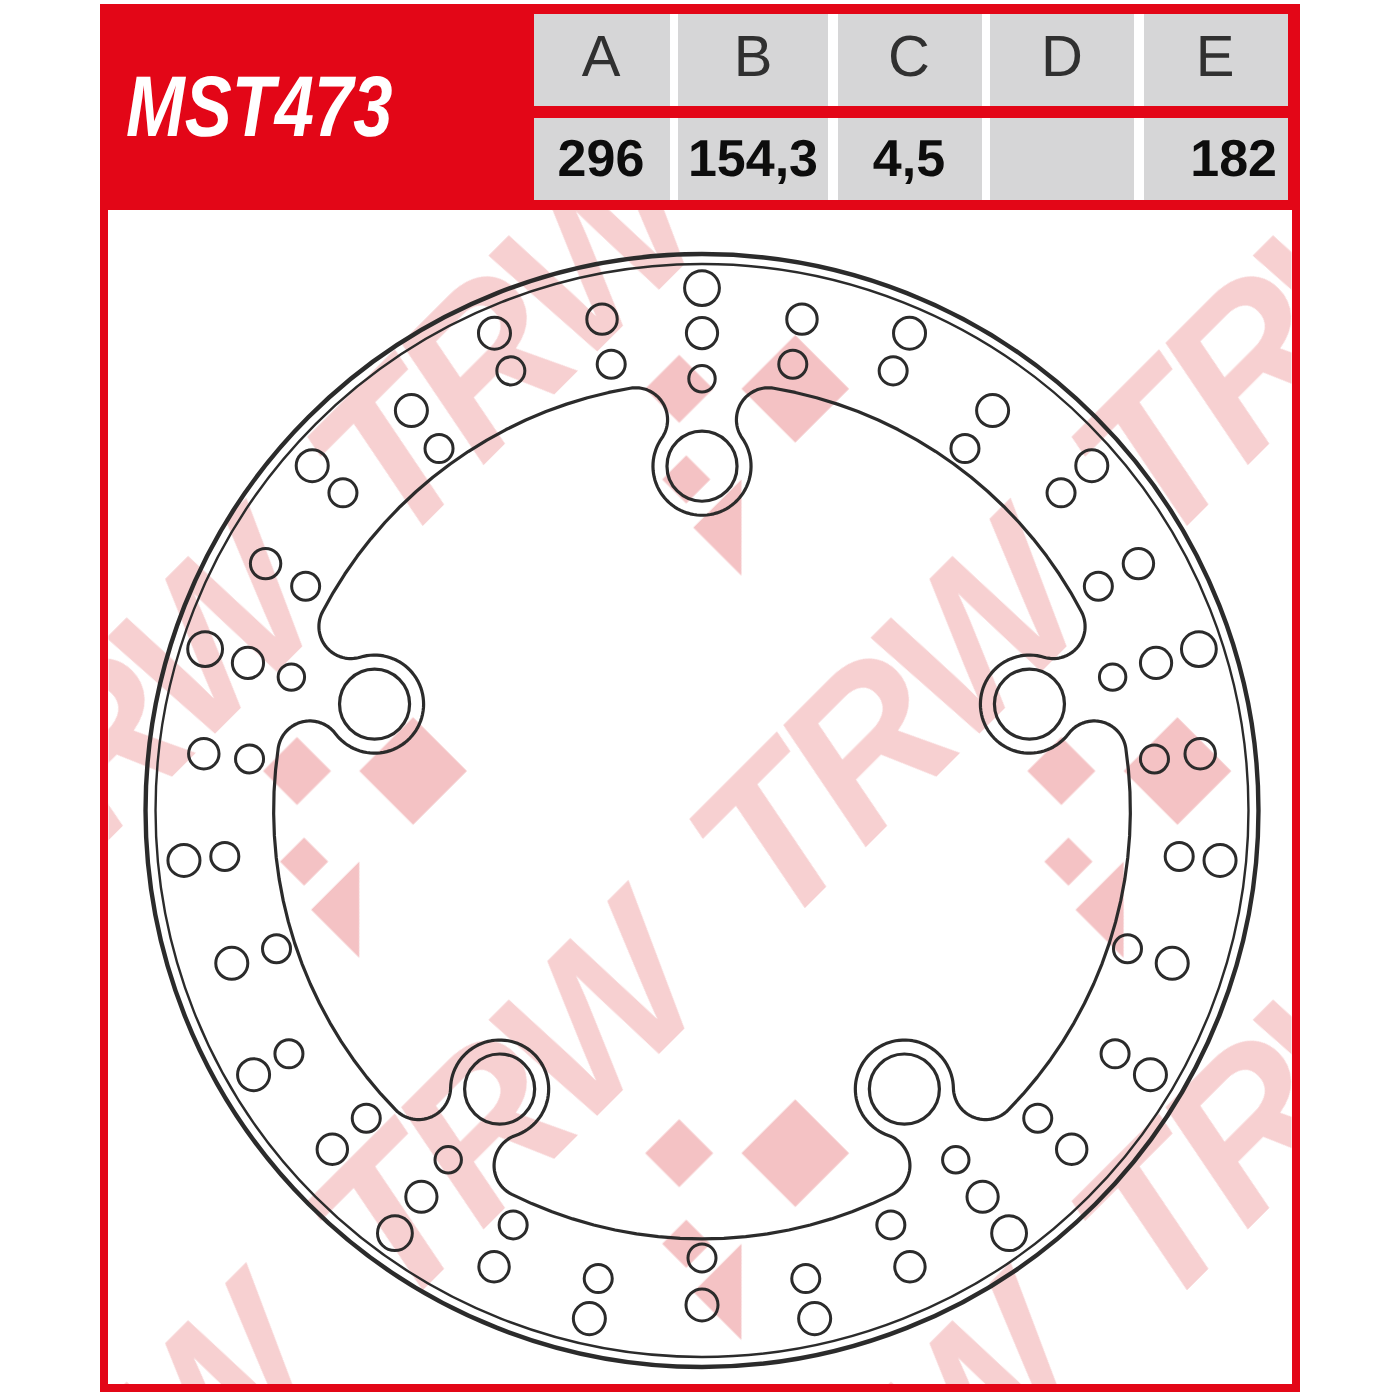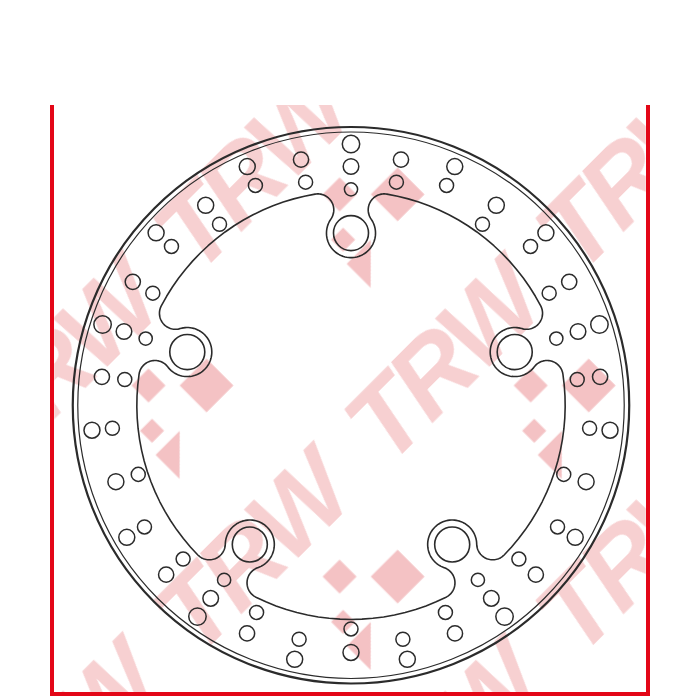--- a/index.html
+++ b/index.html
@@ -29,20 +29,37 @@
            border-left:4.5px solid var(--red);
            border-right:4.5px solid var(--red);
            border-bottom:4.5px solid var(--red);}
   .content svg{display:block;width:100%;height:100%;}
 </style>
 </head>
 <body>
 
 <div class="page">
 
+  <div class="banner">
+    <div class="code">MST473</div>
+
+    <div class="spec">
+      <div class="cell hc">A</div>
+      <div class="cell hc">B</div>
+      <div class="cell hc">C</div>
+      <div class="cell hc">D</div>
+      <div class="cell hc">E</div>
+      <div class="cell vc">296</div>
+      <div class="cell vc">154,3</div>
+      <div class="cell vc">4,5</div>
+      <div class="cell vc"></div>
+      <div class="cell vc right">182</div>
+      <div class="rowsep"></div>
+    </div>
+  </div>
 
   <div class="content">
     <svg id="discSvg" viewBox="0 0 591 586.5">
         <defs>
           <pattern id="wm" width="270" height="270" patternUnits="userSpaceOnUse" patternTransform="rotate(-45 295 293)">
             <text x="4" y="100" font-family="&quot;Liberation Sans&quot;, sans-serif" font-weight="bold" font-style="italic" font-size="105" letter-spacing="-4" fill="#f7d0d1">TRW</text>
             <g fill="#f4c2c4">
               <rect x="150" y="130" width="24" height="24"></rect>
               <rect x="184" y="164" width="38" height="38"></rect>
               <rect x="124" y="168" width="17" height="17"></rect>

